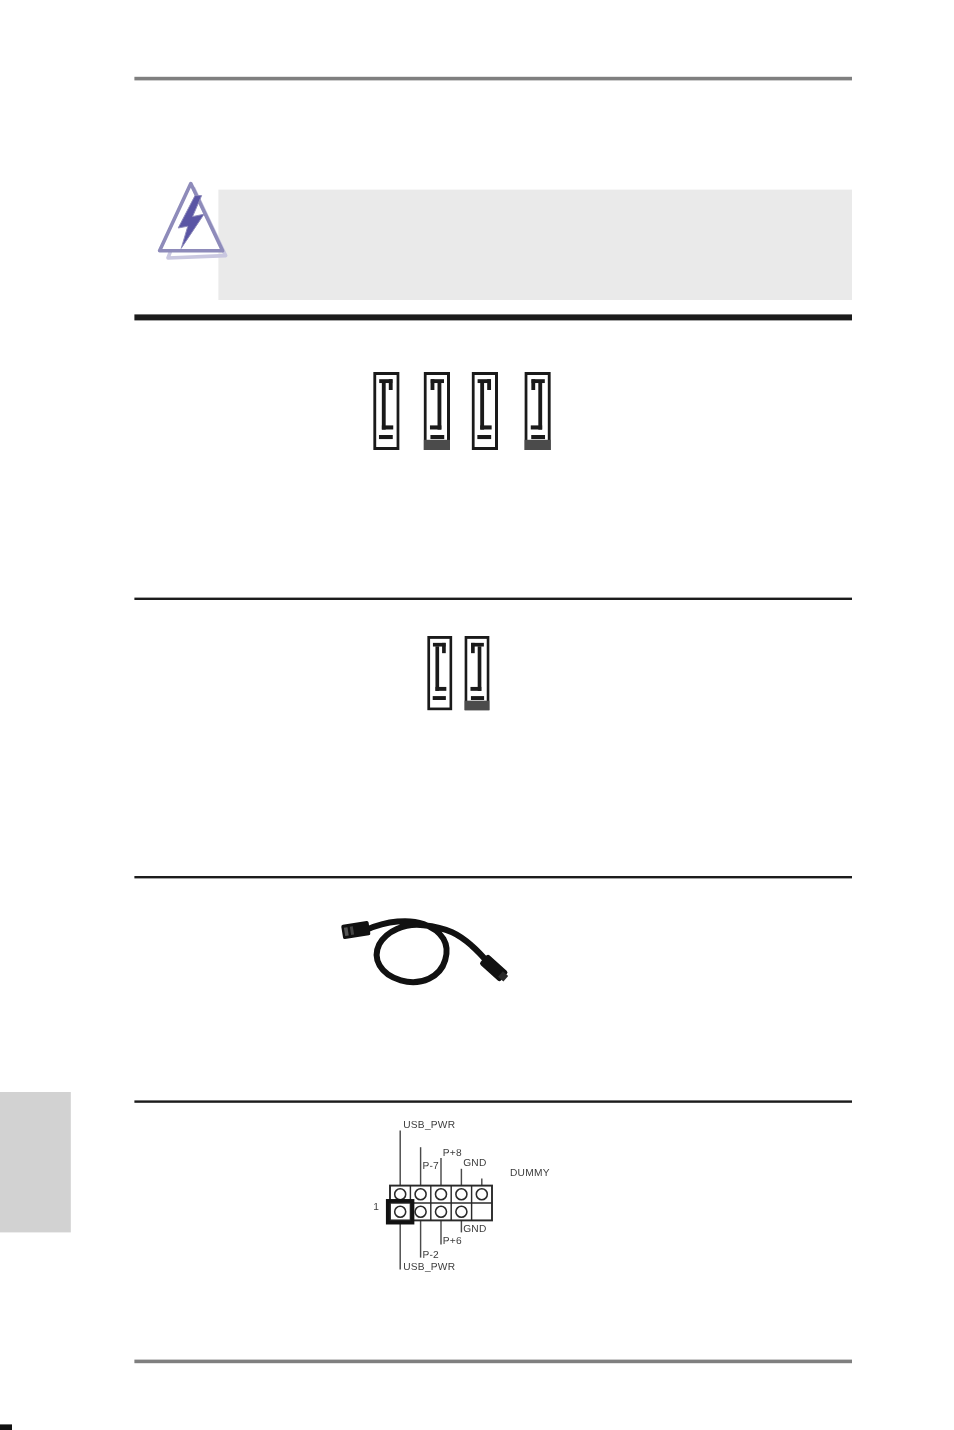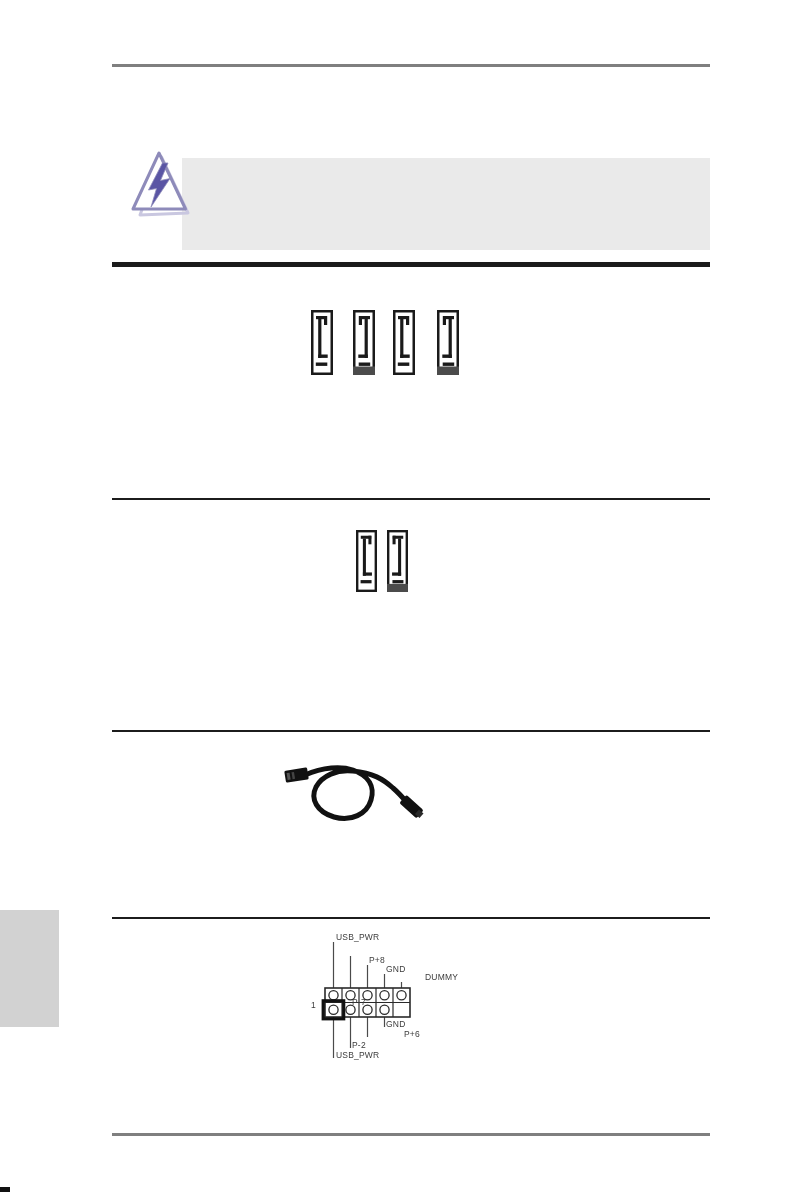--- a/index.html
+++ b/index.html
@@ -152,27 +152,27 @@
     <circle cx="33.5" cy="84.8" r="4.6"></circle>
       <circle cx="50.5" cy="84.8" r="4.6"></circle>
     <circle cx="67.5" cy="84.8" r="4.6"></circle>
       <circle cx="84.5" cy="84.8" r="4.6"></circle>
   </g>
 
   <rect x="23.2" y="75.8" width="20.5" height="18" fill="none" stroke="#111" stroke-width="3.2"></rect>
 </svg>
 
 <span class="pin-label" style="left:336px;top:933px;">USB_PWR</span>
-<span class="pin-label" style="left:352px;top:998px;">P-7</span>
+<span class="pin-label" style="left:352px;top:967px;">P-7</span>
 <span class="pin-label" style="left:369px;top:956px;">P+8</span>
 <span class="pin-label" style="left:386px;top:965px;">GND</span>
 <span class="pin-label" style="left:425px;top:973px;">DUMMY</span>
 
 <span class="pin-label" style="left:386px;top:1020px;">GND</span>
-<span class="pin-label" style="left:369px;top:1030px;padding-left:35px;">P+6</span>
+<span class="pin-label" style="left:369px;top:1030px;">P+6</span>
 <span class="pin-label" style="left:352px;top:1041px;">P-2</span>
 <span class="pin-label" style="left:336px;top:1051px;">USB_PWR</span>
 
 <span class="pin-label" style="left:311px;top:1001px;">1</span>
 
 <div class="rule rule-gray" style="top:1133px;"></div>
 
 <div class="corner-mark"></div>
 
 </body></html>

